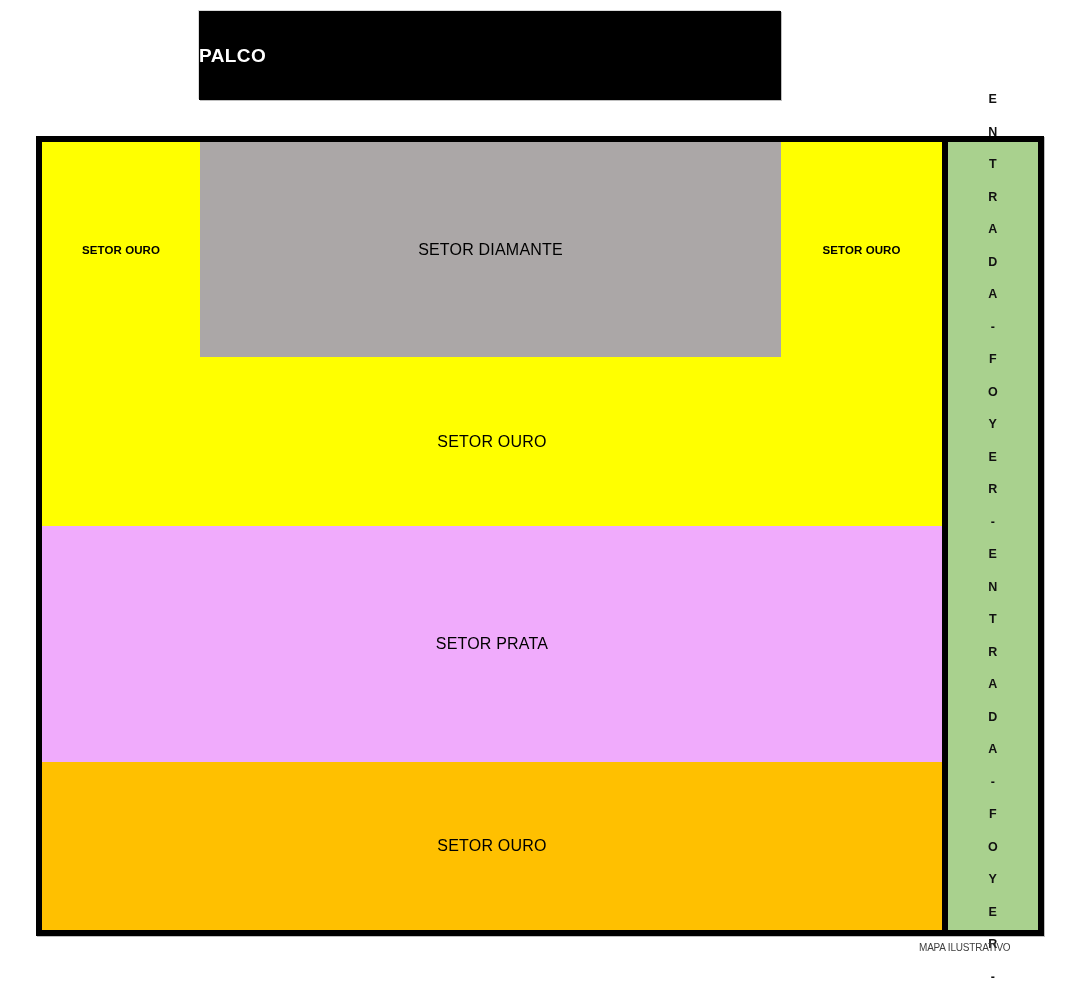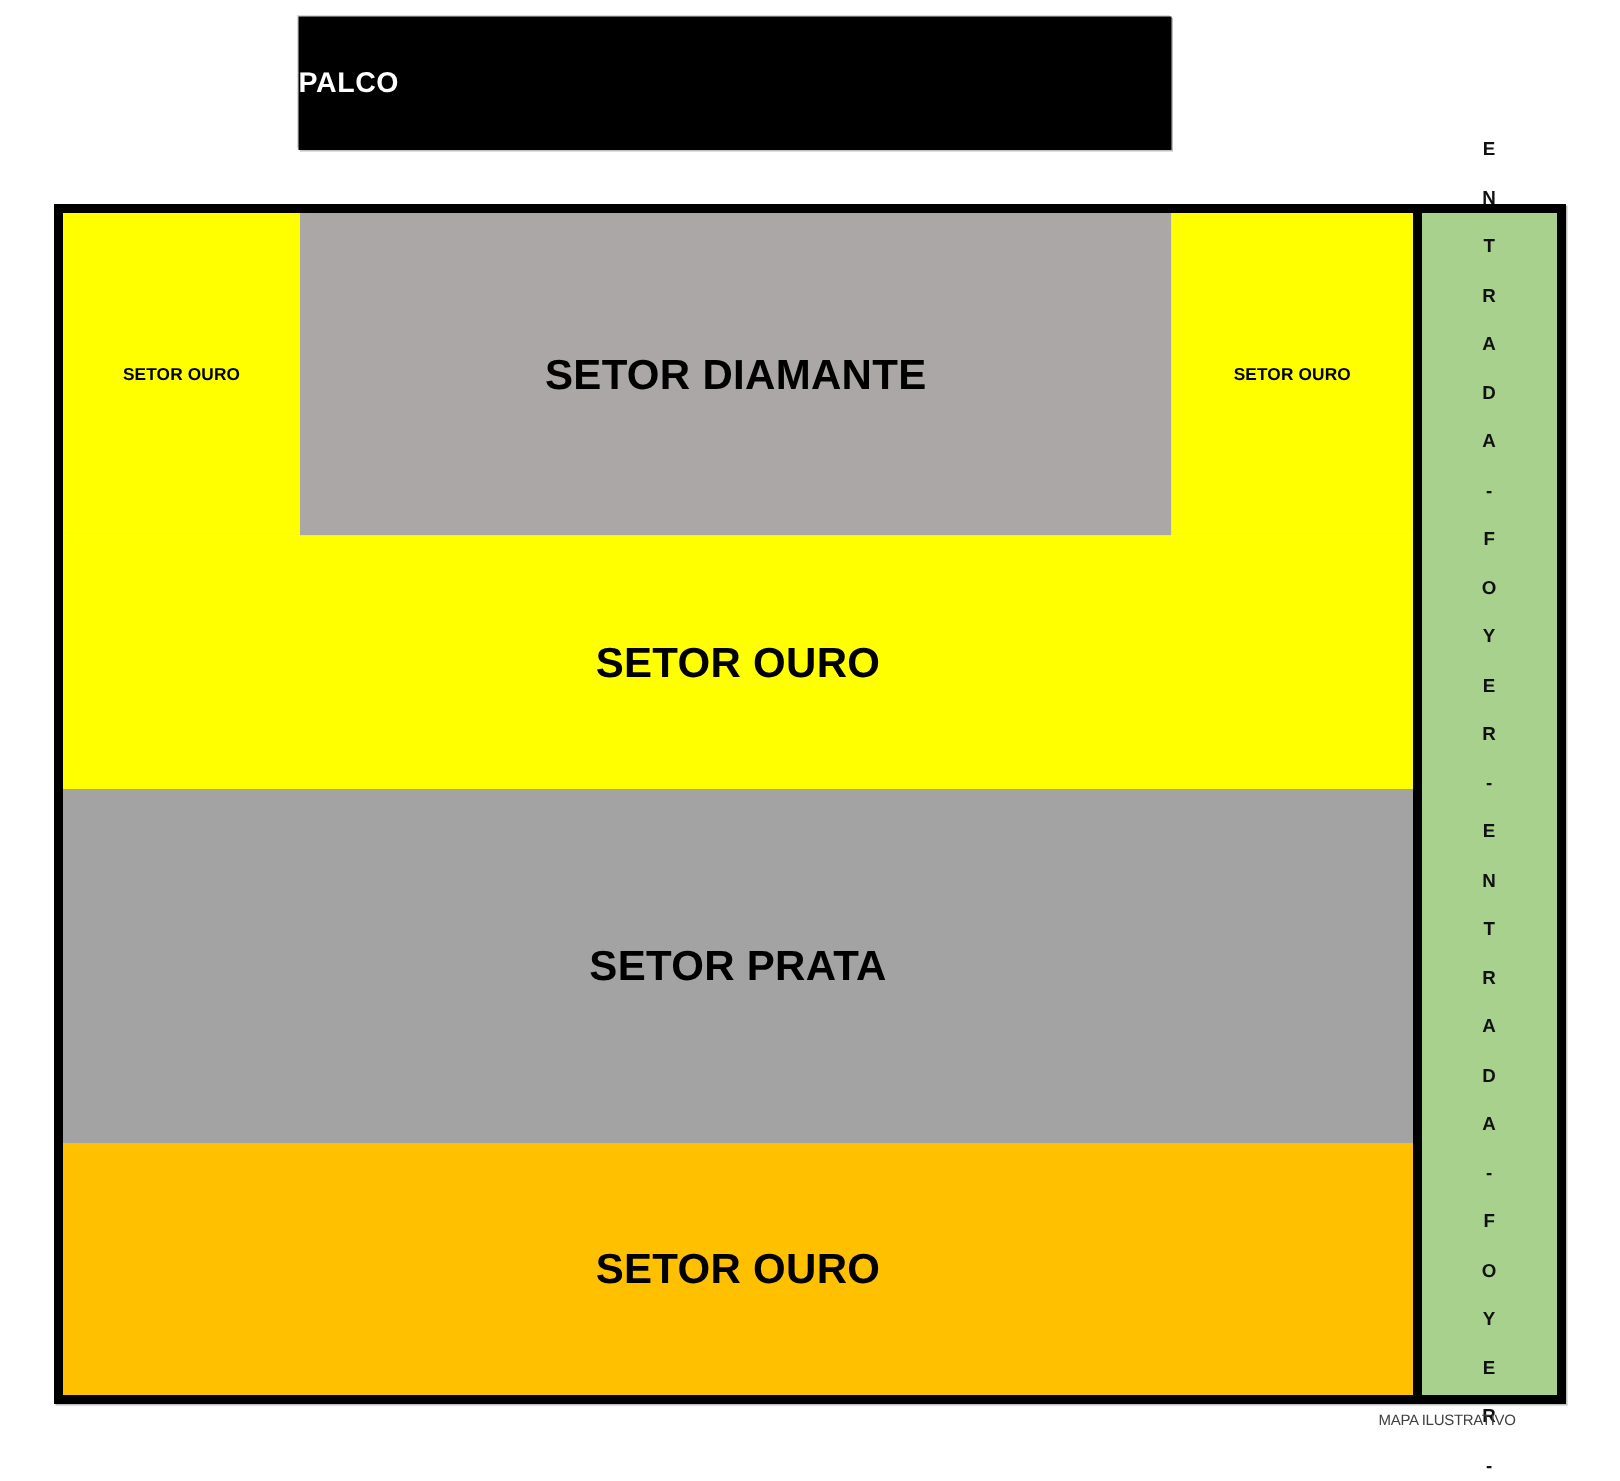--- a/index.html
+++ b/index.html
@@ -110,31 +110,31 @@
     justify-content: center;
   }
   .band-ouro {
     top: 215px;
     height: 169px;
     background: #ffff00;
   }
   .band-prata {
     top: 384px;
     height: 236px;
-    background: #a3a3a3;
+    background: #f0abfc;
   }
   .band-bonze {
     top: 620px;
     height: 168px;
     background: #ffc000;
   }
 
   .sector-label-lg {
-    font-size: 28px;
-    font-weight: bold;
+    font-size: 16px;
+    font-weight: normal;
     color: #000000;
     letter-spacing: 0.2px;
     white-space: nowrap;
   }
   .sector-label-sm {
     font-size: 11.5px;
     font-weight: bold;
     color: #000000;
     letter-spacing: 0.1px;
     white-space: nowrap;

